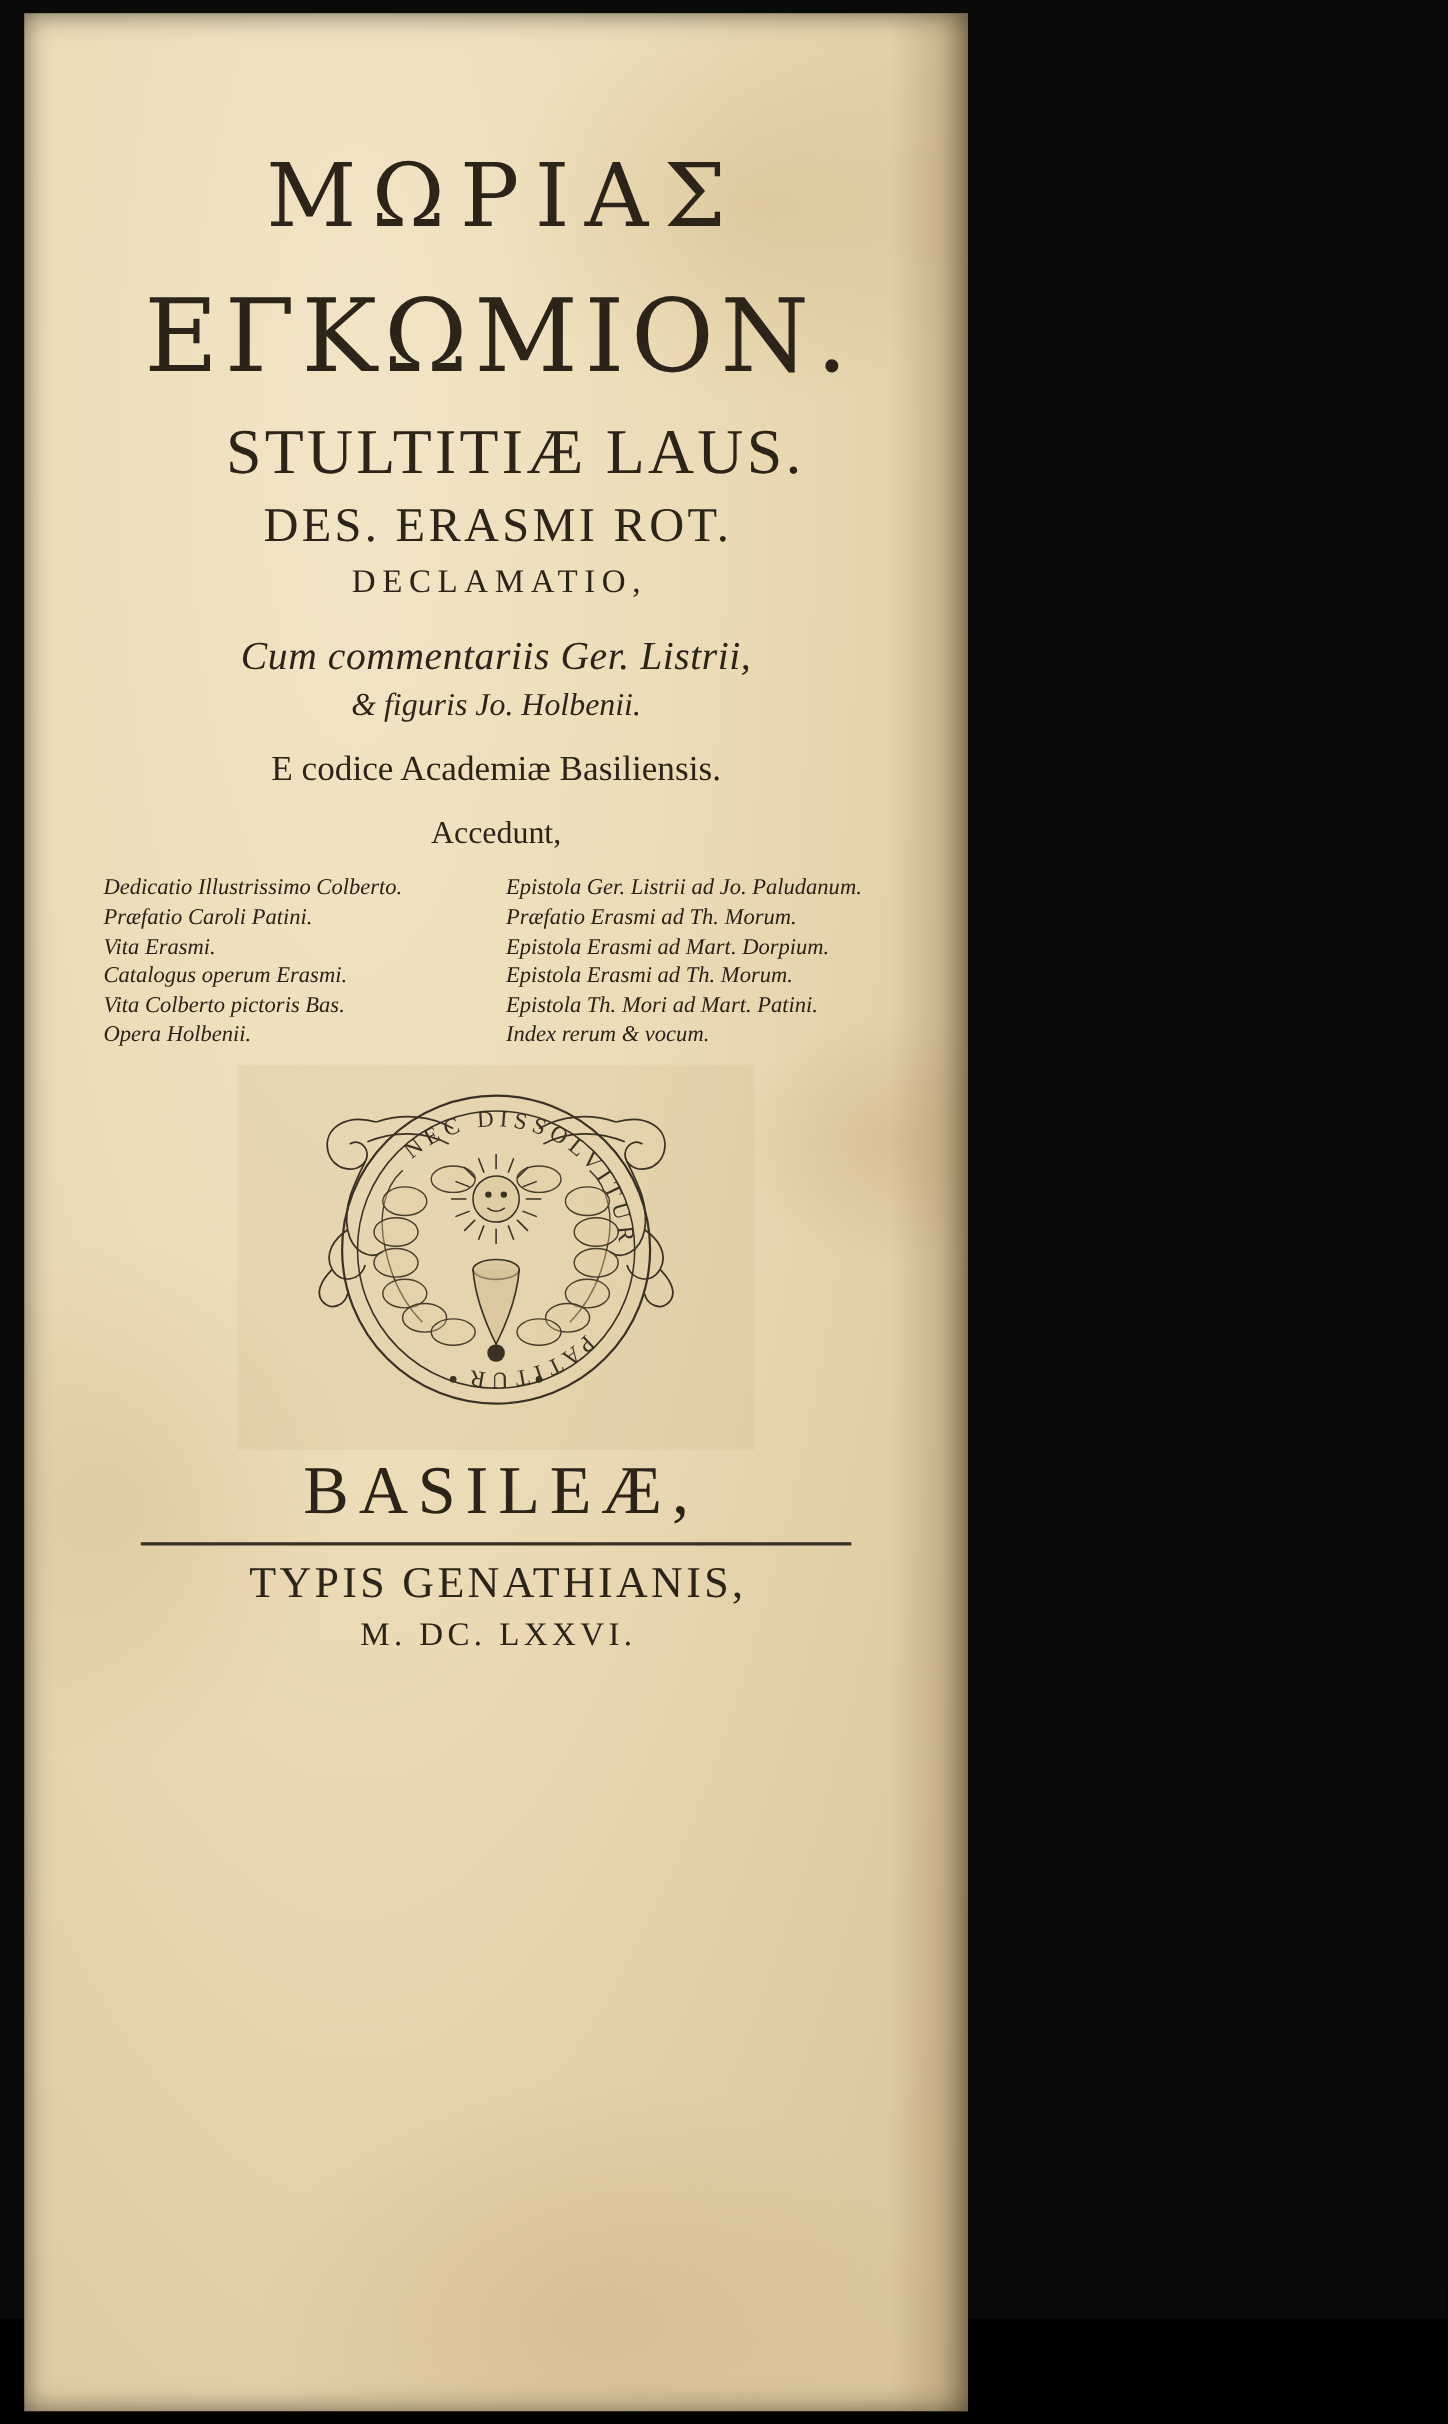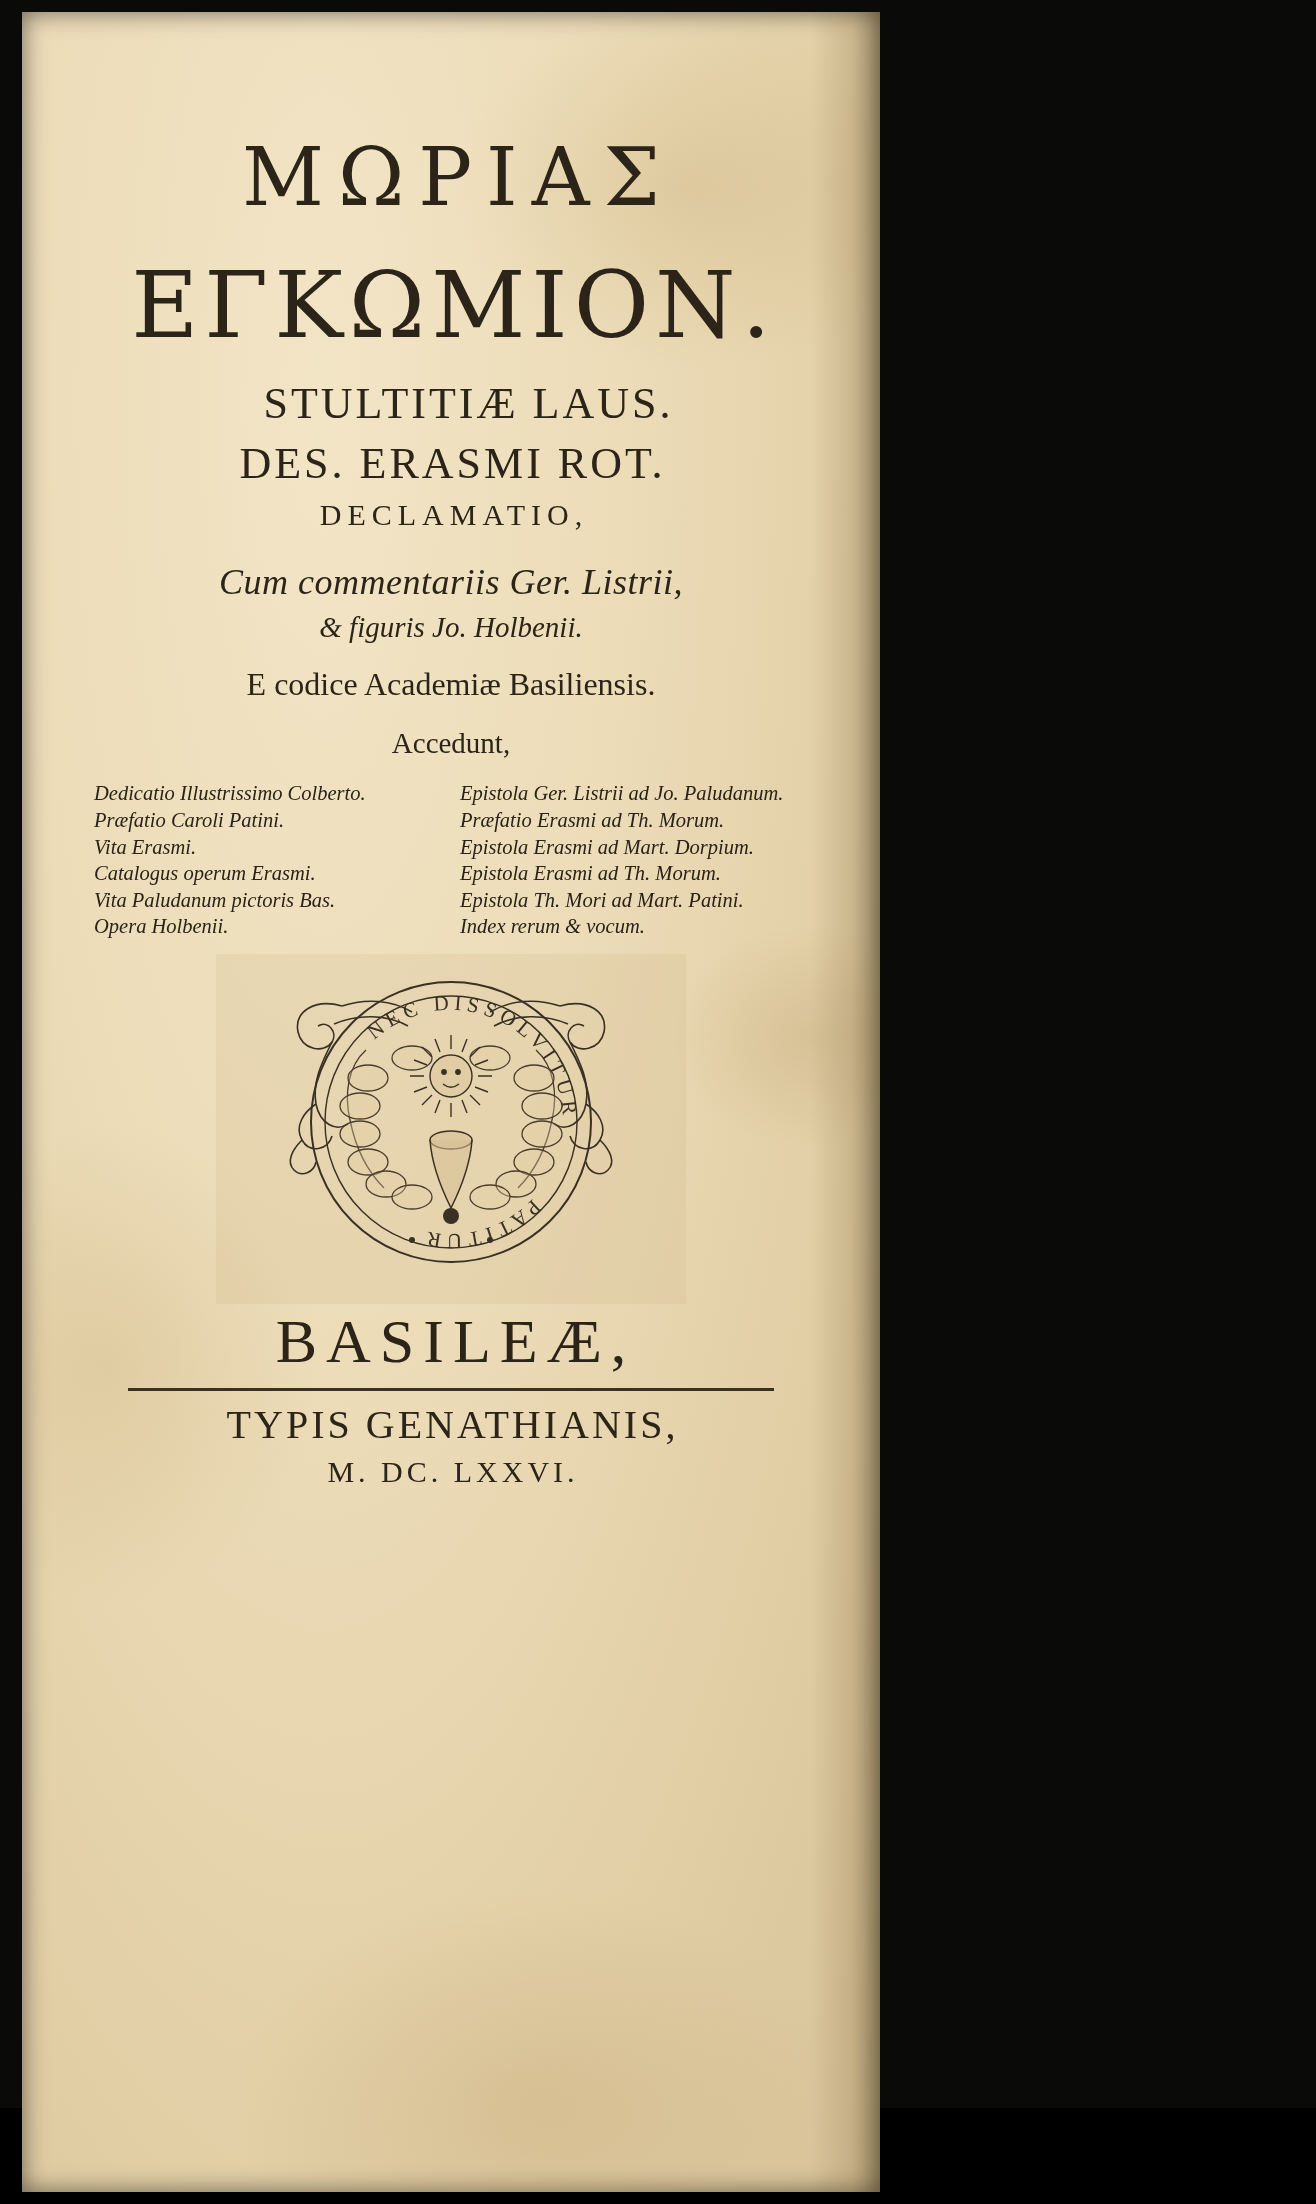--- a/index.html
+++ b/index.html
@@ -79,21 +79,21 @@
   .greek2 {
     margin-top: 42px;
     font-size: 92px;
     letter-spacing: 6px;
     line-height: 1;
     font-family: "DejaVu Serif", serif;
     text-indent: 6px;
   }
   .line-stultitiae {
     margin-top: 30px;
-    font-size: 44px;
+    font-size: 58px;
     letter-spacing: 3px;
     line-height: 1;
     font-family: "Liberation Serif", serif;
     text-indent: 3px;
     padding-left: 32px;
   }
   .line-erasmi {
     margin-top: 16px;
     font-size: 44px;
     letter-spacing: 3px;
@@ -208,21 +208,21 @@
       <div class="line-figuris ink">&amp; figuris Jo. Holbenii.</div>
       <div class="line-codice ink">E codice Academiæ Basiliensis.</div>
       <div class="line-accedunt ink">Accedunt,</div>
 
       <div class="cols">
         <div class="col left">
           <div>Dedicatio Illustrissimo Colberto.</div>
           <div>Præfatio Caroli Patini.</div>
           <div>Vita Erasmi.</div>
           <div>Catalogus operum Erasmi.</div>
-          <div>Vita Paludanum pictoris Bas.</div>
+          <div>Vita Colberto pictoris Bas.</div>
           <div>Opera Holbenii.</div>
         </div>
         <div class="col right">
           <div>Epistola Ger. Listrii ad Jo. Paludanum.</div>
           <div>Præfatio Erasmi ad Th. Morum.</div>
           <div>Epistola Erasmi ad Mart. Dorpium.</div>
           <div>Epistola Erasmi ad Th. Morum.</div>
           <div>Epistola Th. Mori ad Mart. Patini.</div>
           <div>Index rerum &amp; vocum.</div>
         </div>

